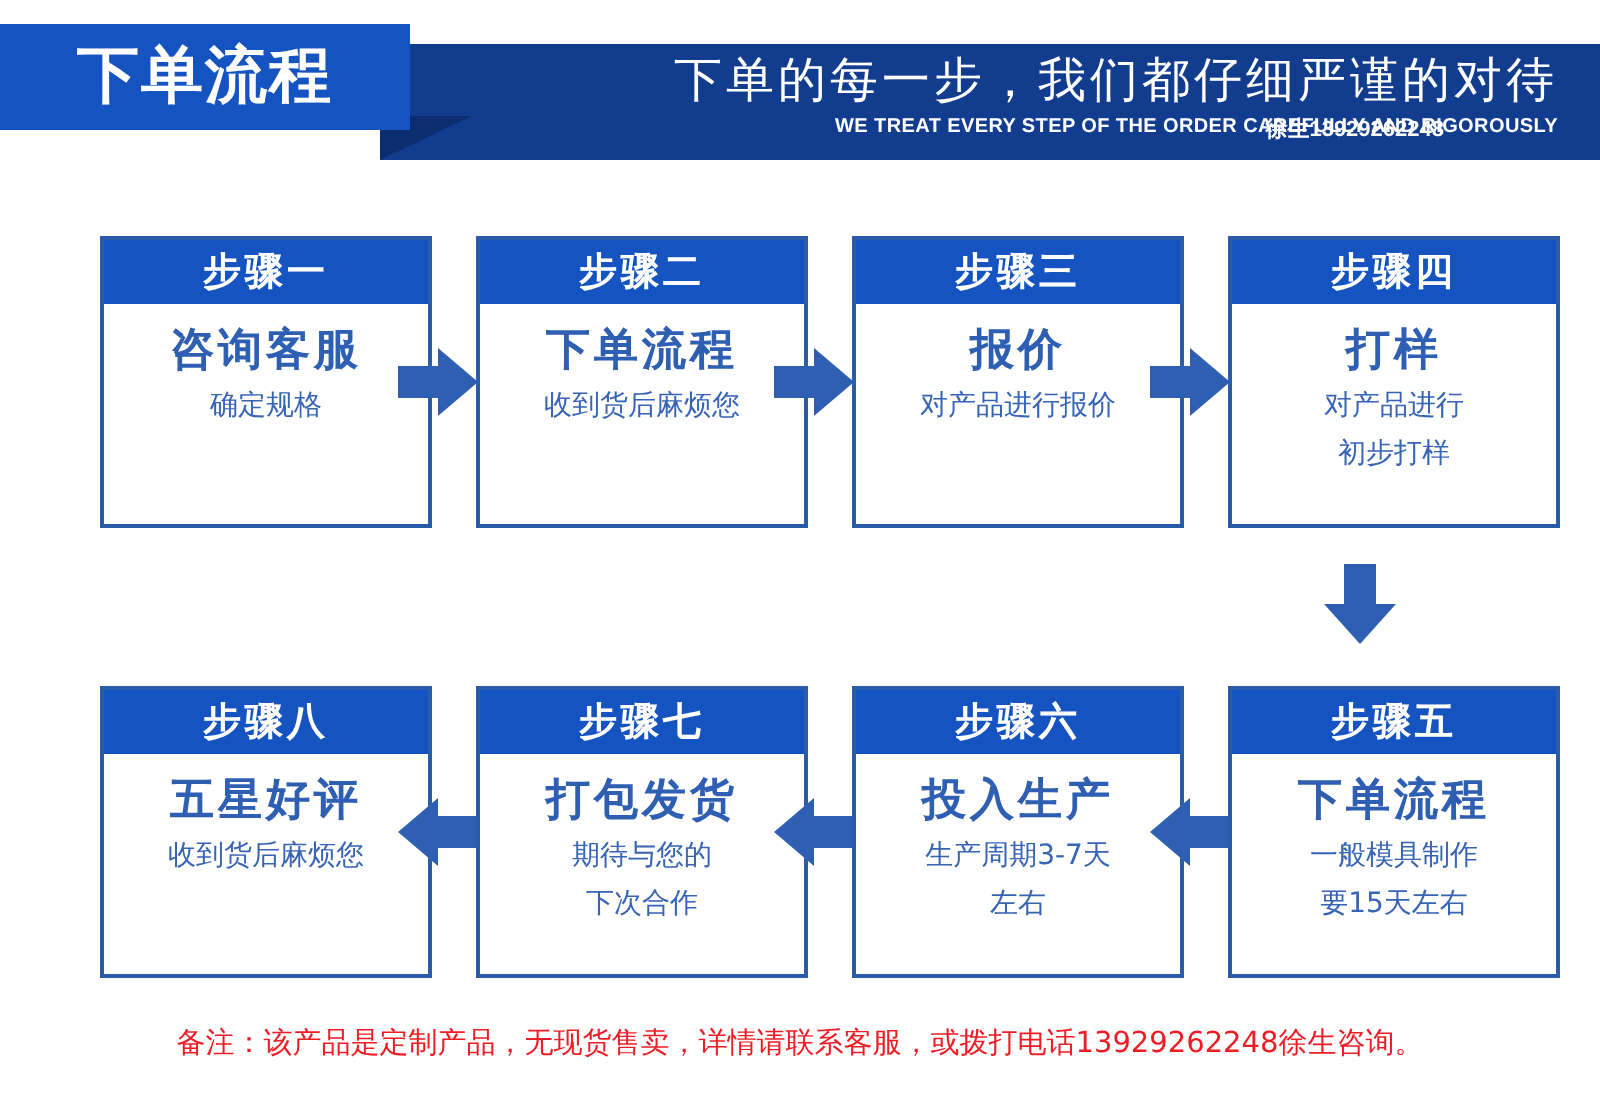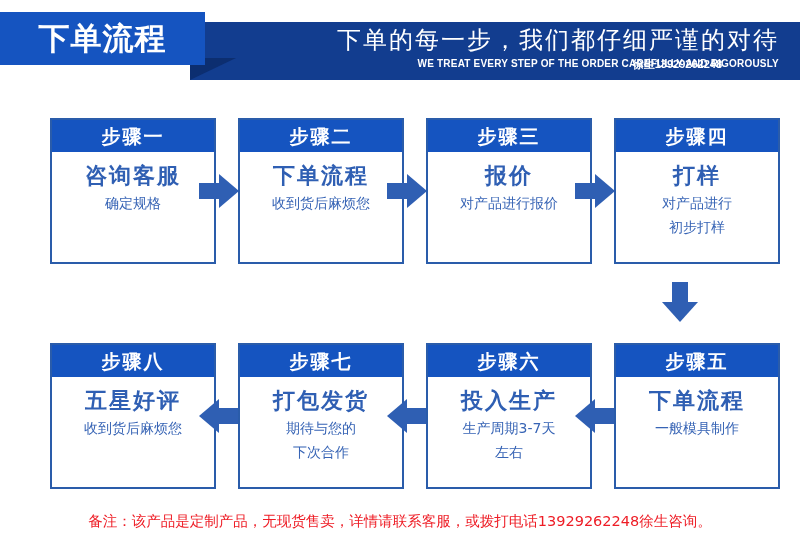--- a/index.html
+++ b/index.html
@@ -362,16 +362,17 @@
     <div class="head"></div>
 </div>
 
 <div class="step-box r2 c4">
   <div class="step-head">
     <span class="step-head-text">步骤五</span>
   </div>
   <div class="step-body">
     <div class="step-title">下单流程</div>
     <div class="step-desc">一般模具制作</div>
+    <div class="step-desc">要15天左右</div>
   </div>
 </div>
 
 <div class="footer-note">备注：该产品是定制产品，无现货售卖，详情请联系客服，或拨打电话13929262248徐生咨询。</div>
 
 </body></html>

